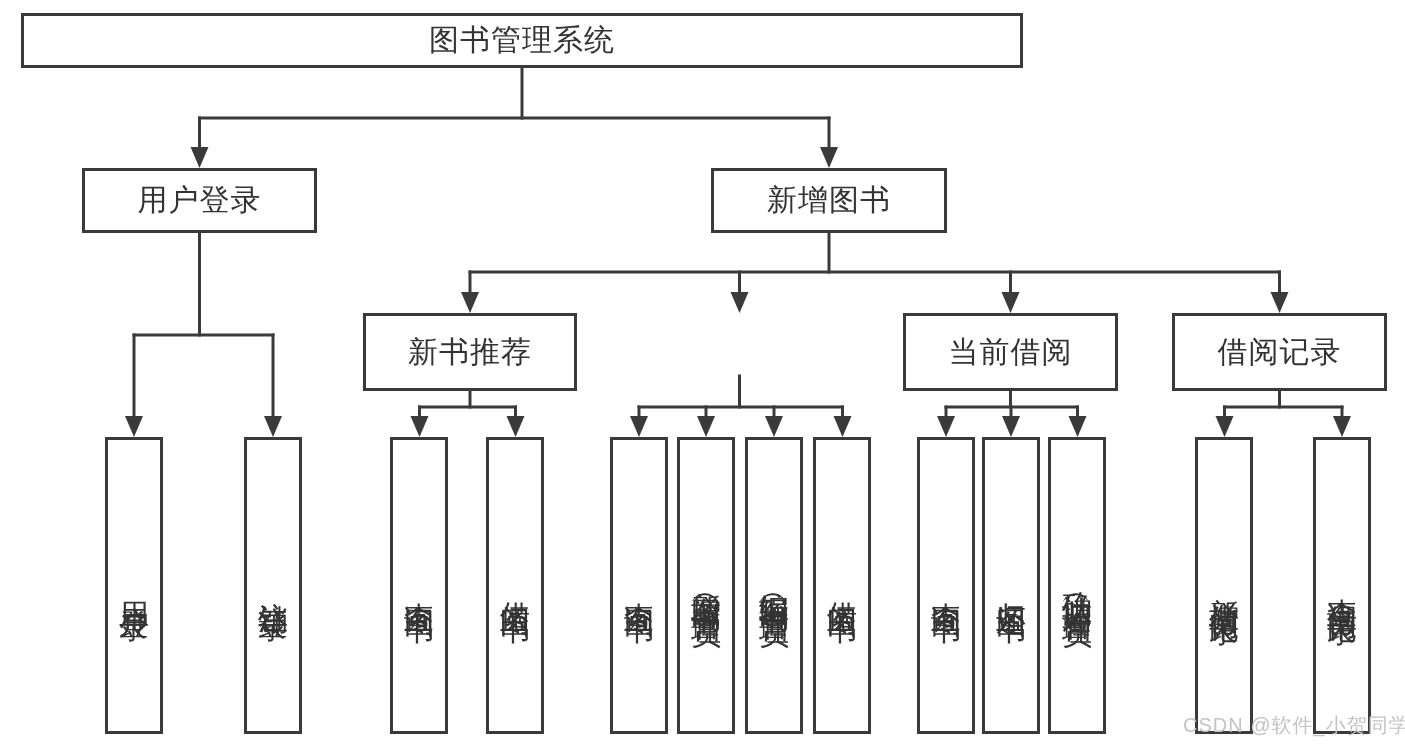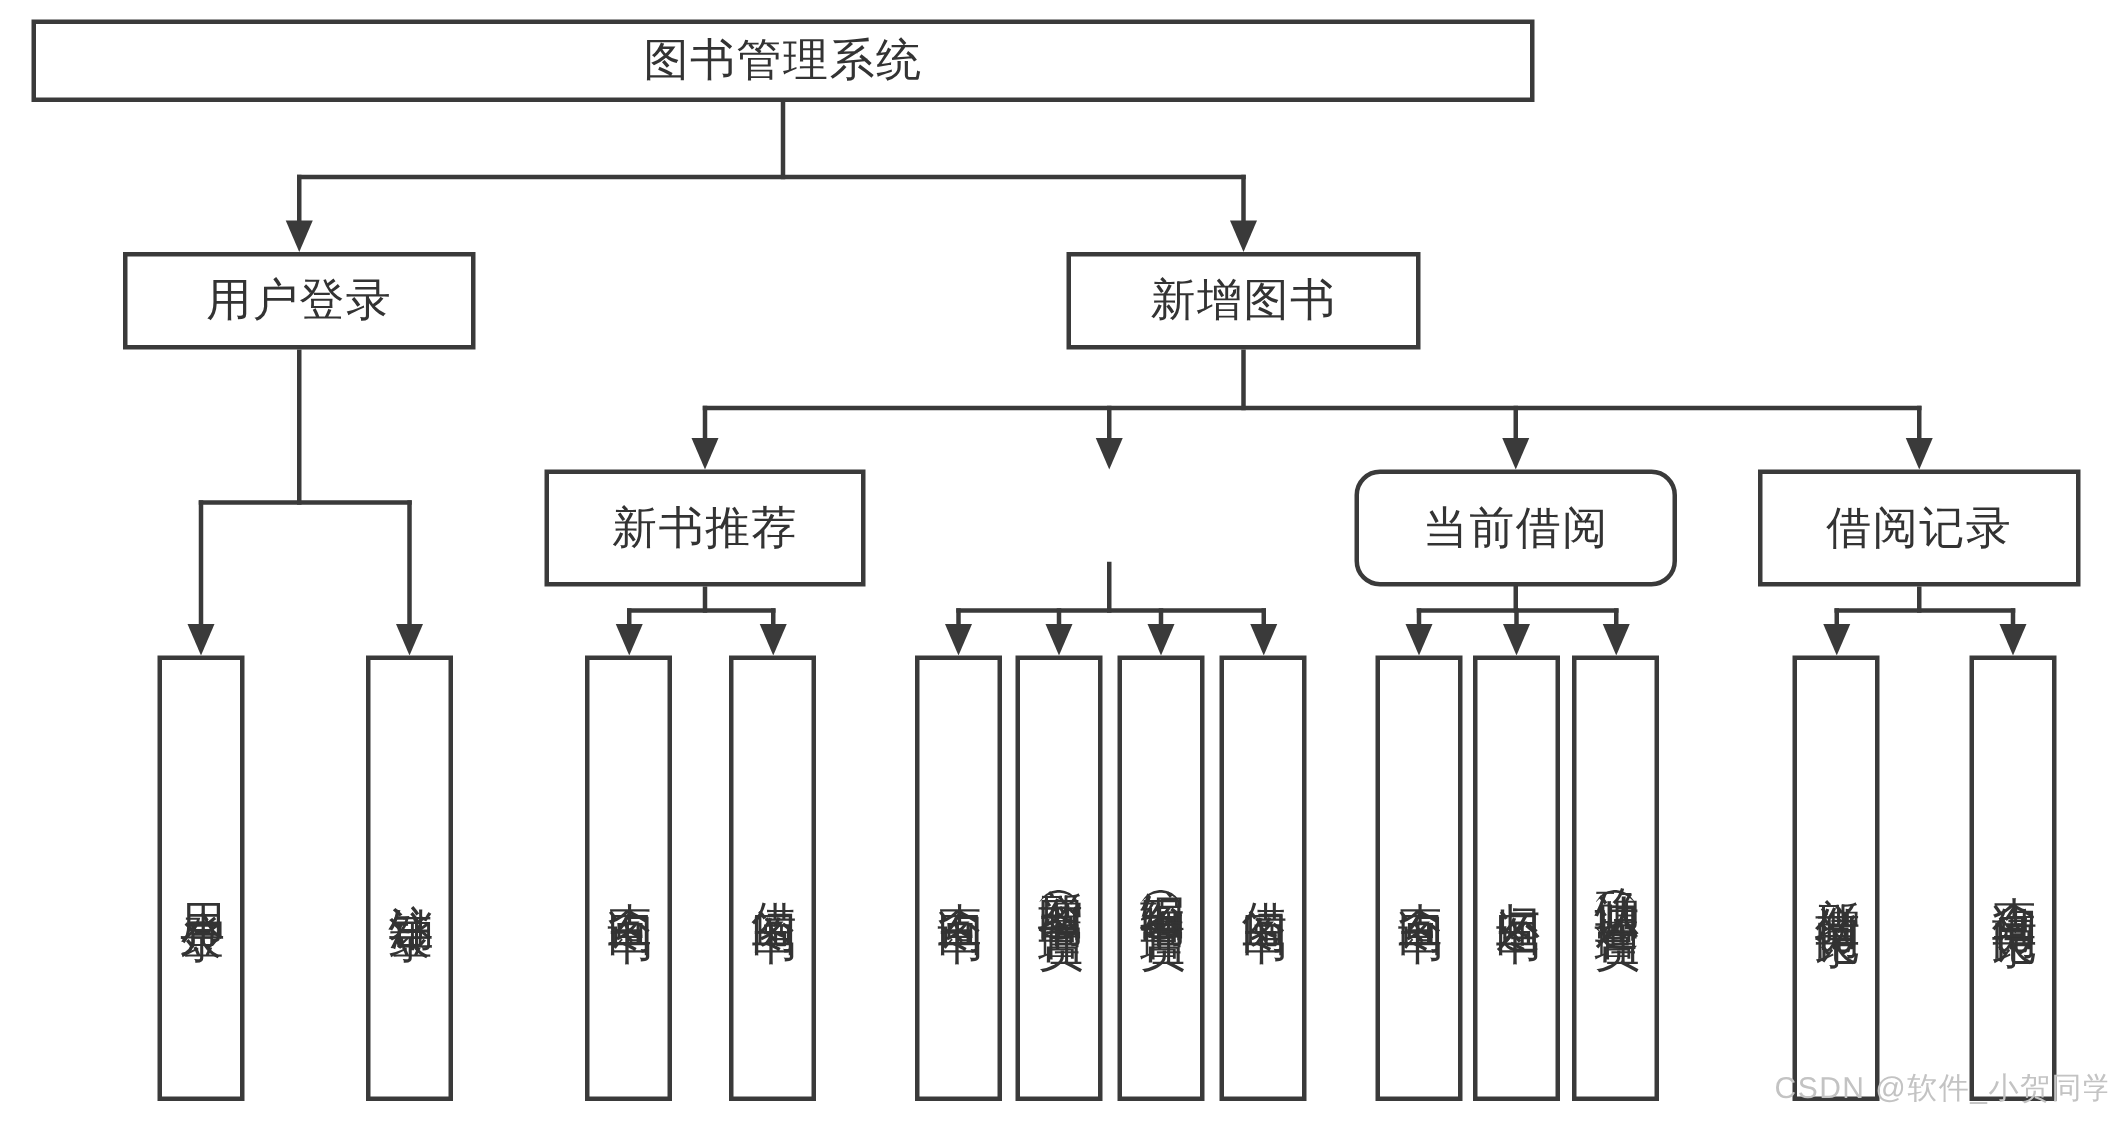--- a/index.html
+++ b/index.html
@@ -37,21 +37,21 @@
     top: 437px; height: 297px; width: 58px;
     writing-mode: vertical-rl;
     line-height: 1;
     letter-spacing: 4px;
     white-space: normal;
   }
   #n-user-login { left: 82px;  width: 235px; }
   #n-book-mgmt  { left: 711px; width: 236px; }
   #n-recommend  { left: 363px;  width: 214px; }
   #n-borrowing  { left: 632px;  width: 215px; }
-  #n-current    { left: 903px;  width: 215px; border-radius: 17px; }
+  #n-current    { left: 903px;  width: 215px; }
   #n-records    { left: 1172px; width: 215px; }
   #lf-0  { left: 105px;   }
   #lf-1  { left: 244px;   }
   #lf-2  { left: 390px;   }
   #lf-3  { left: 486px;   }
   #lf-4  { left: 610px;   }
   #lf-5  { left: 677px;   }
   #lf-6  { left: 745px;   }
   #lf-7  { left: 813px;   }
   #lf-8  { left: 917px;   }

